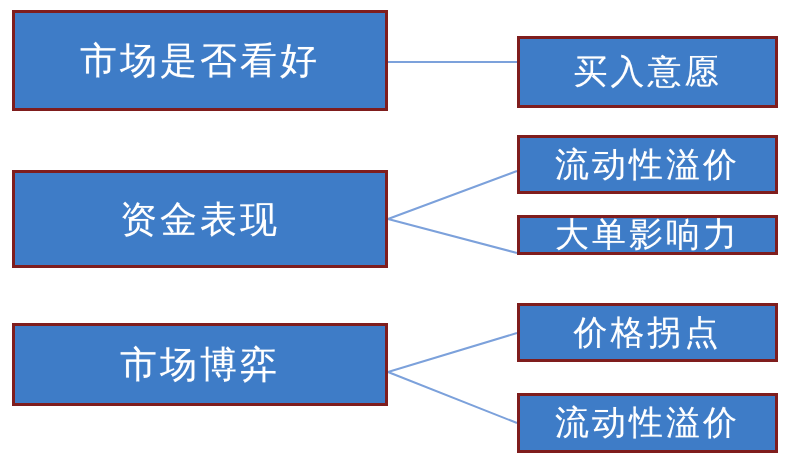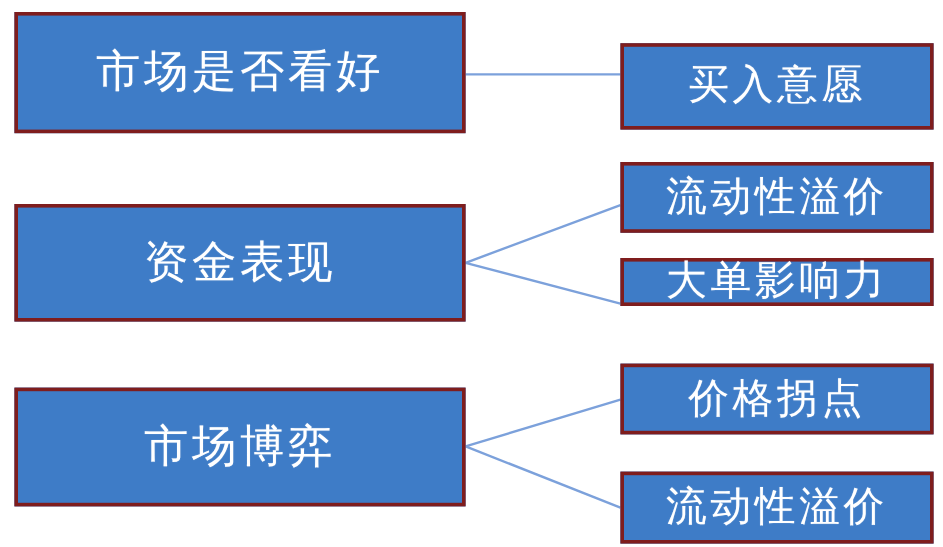--- a/index.html
+++ b/index.html
@@ -34,21 +34,21 @@
     text-align: center;
     letter-spacing: 3px;
     line-height: 1;
     text-shadow: 0 0 1px rgba(255,255,255,0.4);
   }
   .node.left  { left: 12px;  width: 376px; font-size: 37px; }
   .node.right { left: 517px; width: 261px; font-size: 34px; }
 
   .node.pos-a  { top: 10px;  height: 101px; }
   .node.pos-b  { top: 170px; height: 98px; }
-  .node.pos-c  { top: 323px; height: 99px; }
+  .node.pos-c  { top: 323px; height: 83px; }
 
   .node.pos-r1 { top: 36px;  height: 72px; text-align: center; }
   .node.pos-r2 { top: 135px; height: 59px; }
   .node.pos-r3 { top: 215px; height: 40px; }
   .node.pos-r4 { top: 303px; height: 59px; text-align: center; }
   .node.pos-r5 { top: 393px; height: 60px; }
 </style>
 </head>
 <body>
 

